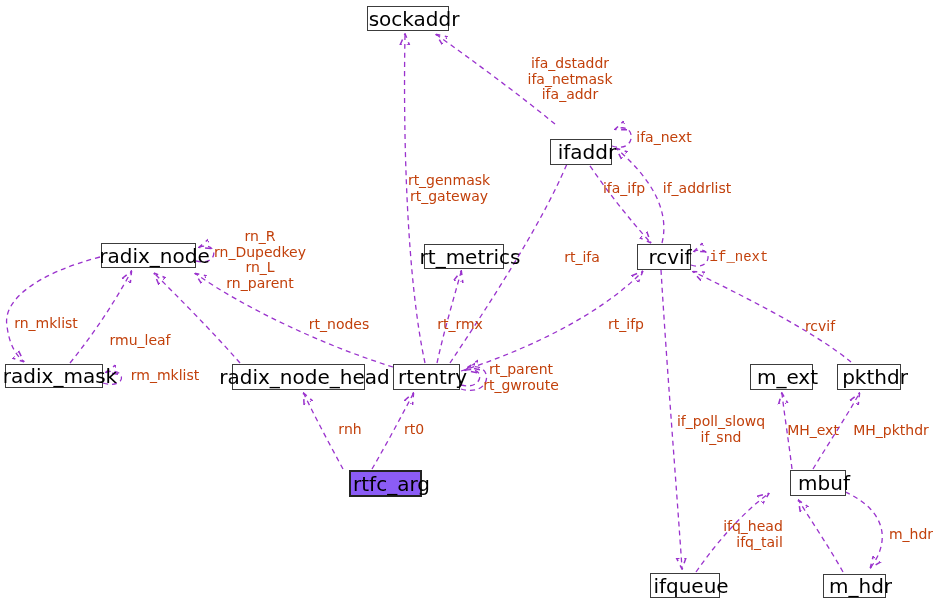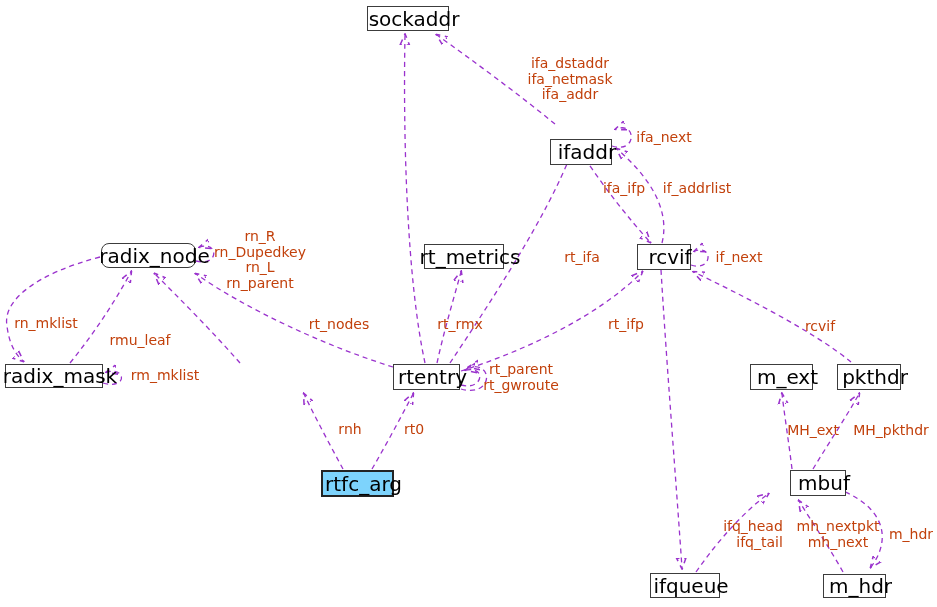--- a/index.html
+++ b/index.html
@@ -7,21 +7,21 @@
     position:relative;width:937px;height:607px;background:#ffffff;
     font-family:"DejaVu Sans", sans-serif;overflow:hidden;
   }
   svg.edges{position:absolute;left:0;top:0;width:937px;height:607px;}
   svg.edges path{fill:none;stroke:#9a32cd;stroke-width:1.3;stroke-dasharray:5 4;}
   .node{
     position:absolute;display:flex;align-items:center;justify-content:center;
     background:#ffffff;border:1.5px solid #3c3c3c;box-sizing:border-box;
     font-size:20px;color:#000000;white-space:nowrap;cursor:pointer;padding-left:12px;
   }
-  .node.focus{background:#7dd3fc;border:2px solid #232323;cursor:default;}
+  .node.focus{background:#8b5cf6;border:2px solid #232323;cursor:default;margin-left:28px;}
   .edge-label{
     position:absolute;transform:translateX(-50%);
     font-size:14px;line-height:15.5px;color:#c2410c;
     white-space:pre-line;text-align:center;pointer-events:none;
   }
 </style>
 </head>
 <body>
 
 <div class="canvas">
@@ -55,56 +55,59 @@
     <path d="M792,469 C789,444 785,419 782,394" marker-end="url(#arrow)"></path>
     <path d="M813,469 C828,444 845,419 859,394" marker-end="url(#arrow)"></path>
     <path d="M343,469 C330,445 316,419 304,394" marker-end="url(#arrow)"></path>
     <path d="M372,469 C386,445 400,419 413,394" marker-end="url(#arrow)"></path>
     <path d="M461,385 C483,391 487,366 466,370" marker-end="url(#arrow)"></path>
     <path d="M461,389 C492,398 495,362 469,367" marker-end="url(#arrow)"></path>
   </svg>
 
   <div class="node" style="left:367px;top:6px;width:82px;height:25px;">sockaddr</div>
   <div class="node" style="left:550px;top:124px;width:62px;height:26px;margin-top:15px;">ifaddr</div>
-  <div class="node" style="left:101px;top:243px;width:95px;height:25px;border-radius:8px;">radix_node</div>
+  <div class="node" style="left:101px;top:243px;width:95px;height:25px;">radix_node</div>
   <div class="node" style="left:424px;top:244px;width:80px;height:25px;">rt_metrics</div>
   <div class="node" style="left:637px;top:244px;width:54px;height:26px;">rcvif</div>
   <div class="node" style="left:5px;top:364px;width:98px;height:24px;">radix_mask</div>
+  <div class="node" style="left:232px;top:364px;width:133px;height:26px;">radix_node_head</div>
   <div class="node" style="left:393px;top:364px;width:67px;height:26px;">rtentry</div>
   <div class="node" style="left:750px;top:364px;width:63px;height:26px;">m_ext</div>
   <div class="node" style="left:837px;top:364px;width:64px;height:26px;">pkthdr</div>
   <div class="node" style="left:772px;top:470px;width:56px;height:26px;margin-left:18px;">mbuf</div>
   <div class="node focus" style="left:321px;top:470px;width:73px;height:27px;">rtfc_arg</div>
   <div class="node" style="left:650px;top:573px;width:70px;height:25px;">ifqueue</div>
   <div class="node" style="left:823px;top:574px;width:63px;height:24px;">m_hdr</div>
 
   <div class="edge-label" style="left:570px;top:56px;">ifa_dstaddr
 ifa_netmask
 ifa_addr</div>
   <div class="edge-label" style="left:664px;top:130px;">ifa_next</div>
   <div class="edge-label" style="left:624px;top:181px;">ifa_ifp</div>
   <div class="edge-label" style="left:697px;top:181px;">if_addrlist</div>
   <div class="edge-label" style="left:582px;top:250px;">rt_ifa</div>
-  <div class="edge-label" style="left:739px;top:250px;">if_next</div>
+  <div class="edge-label" style="left:739px;top:250px;font-family:Liberation Mono, monospace;">if_next</div>
+  <div class="edge-label" style="left:449px;top:173px;">rt_genmask
+rt_gateway</div>
   <div class="edge-label" style="left:260px;top:229px;">rn_R
 rn_Dupedkey
 rn_L
 rn_parent</div>
   <div class="edge-label" style="left:46px;top:316px;">rn_mklist</div>
   <div class="edge-label" style="left:140px;top:316px;margin-top:17px;">rmu_leaf</div>
   <div class="edge-label" style="left:339px;top:317px;">rt_nodes</div>
   <div class="edge-label" style="left:460px;top:317px;text-align:right;">rt_rmx</div>
   <div class="edge-label" style="left:626px;top:317px;">rt_ifp</div>
   <div class="edge-label" style="left:820px;top:319px;">rcvif</div>
   <div class="edge-label" style="left:165px;top:368px;">rm_mklist</div>
   <div class="edge-label" style="left:521px;top:362px;">rt_parent
 rt_gwroute</div>
   <div class="edge-label" style="left:350px;top:422px;">rnh</div>
   <div class="edge-label" style="left:414px;top:422px;">rt0</div>
+  <div class="edge-label" style="left:721px;top:414px;">if_poll_slowq
+if_snd</div>
   <div class="edge-label" style="left:813px;top:423px;">MH_ext</div>
   <div class="edge-label" style="left:891px;top:423px;">MH_pkthdr</div>
   <div class="edge-label" style="left:753px;top:519px;text-align:right;">ifq_head
 ifq_tail</div>
-  <div class="edge-label" style="left:838px;top:519px;">mh_nextpkt
-mh_next</div>
   <div class="edge-label" style="left:911px;top:527px;">m_hdr</div>
 
 </div>
 
 </body></html>

